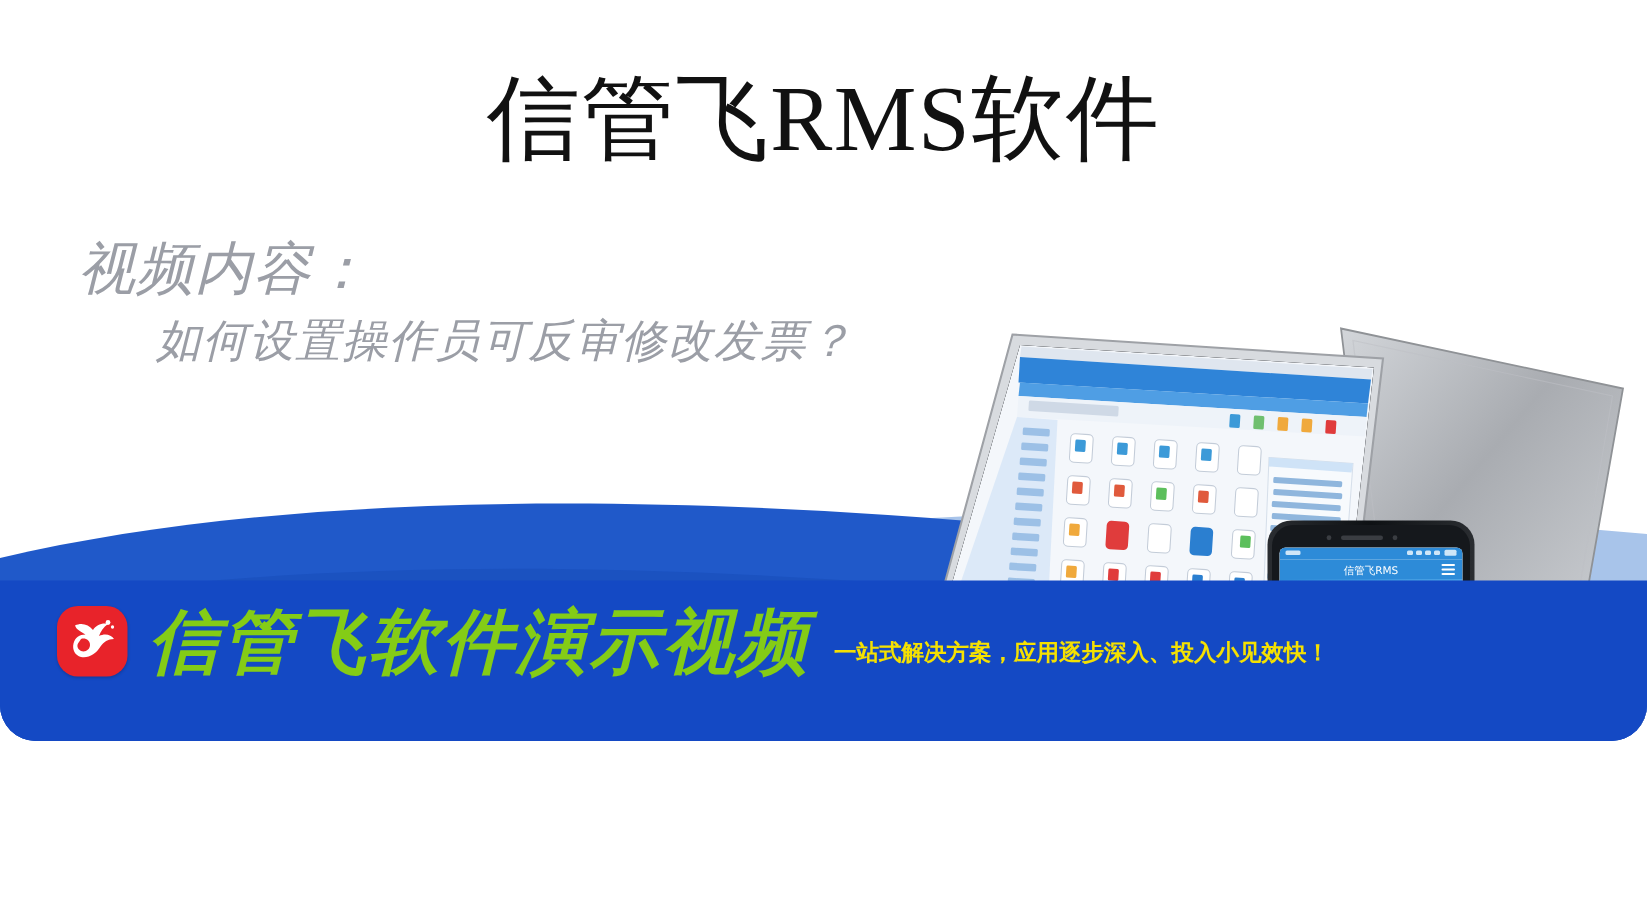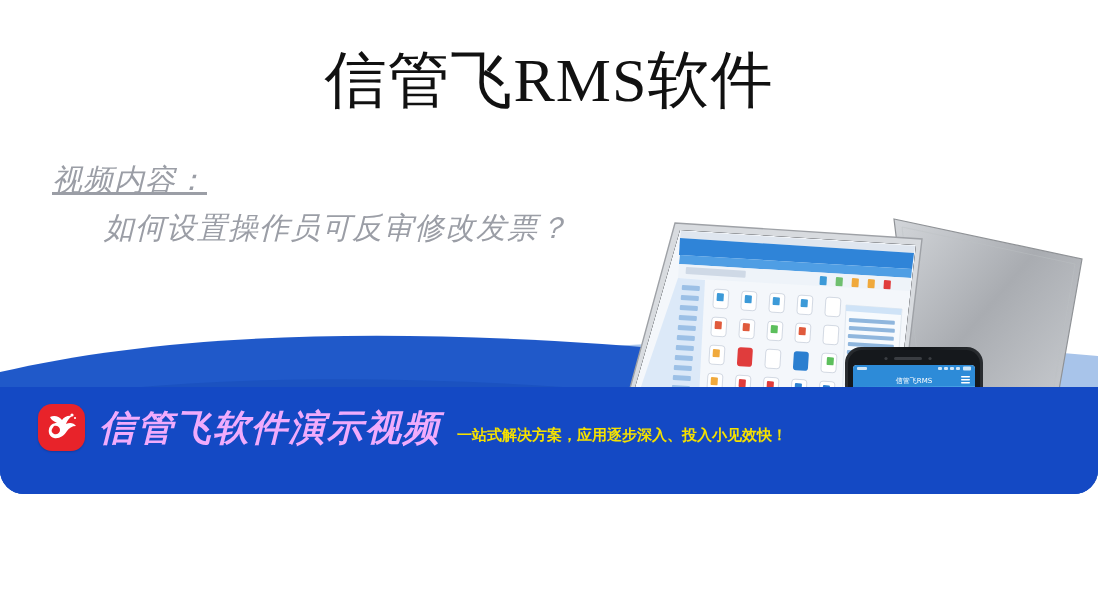--- a/index.html
+++ b/index.html
@@ -37,21 +37,21 @@
   
   #subtitle{
     position:absolute;
     left:52px;top:160px;
     color:#9b9ea6;
     font-family:"Liberation Serif","DejaVu Serif",serif;
     font-style:italic;
     font-weight:400;
     letter-spacing:1px;
   }
-  #subtitle .line1{font-size:30px;line-height:40px;display:block;text-decoration:underline;}
+  #subtitle .line1{font-size:38px;line-height:40px;display:block;}
   #subtitle .line2{font-size:30px;line-height:42px;display:block;margin-left:52px;margin-top:7px;font-style:italic;}
 
   
   #devices{position:absolute;left:490px;top:205px;width:628px;height:345px;}
 
   
   #footer{
     position:absolute;left:0;bottom:0;width:1098px;height:107px;
     background:#1449c4;
     overflow:hidden;
@@ -62,22 +62,22 @@
   }
   #brand-logo{
     width:47px;height:47px;border-radius:14px;
     background:#e8232a;
     position:relative;flex:0 0 auto;
     box-shadow:0 1px 2px rgba(0,0,0,.18);
   }
   #brand-logo svg{position:absolute;left:0;top:0;}
   #brand-text{
     margin-left:14px;
-    color:#f0abfc;
-    font-size:36px;
+    color:#84cc16;
+    font-size:47px;
     font-weight:bold;
     font-style:italic;
     letter-spacing:2px;
     line-height:47px;
     white-space:nowrap;
     font-family:"Liberation Sans","DejaVu Sans",sans-serif;
   }
   #tagline{
     margin-left:16px;
     color:#f5e100;

